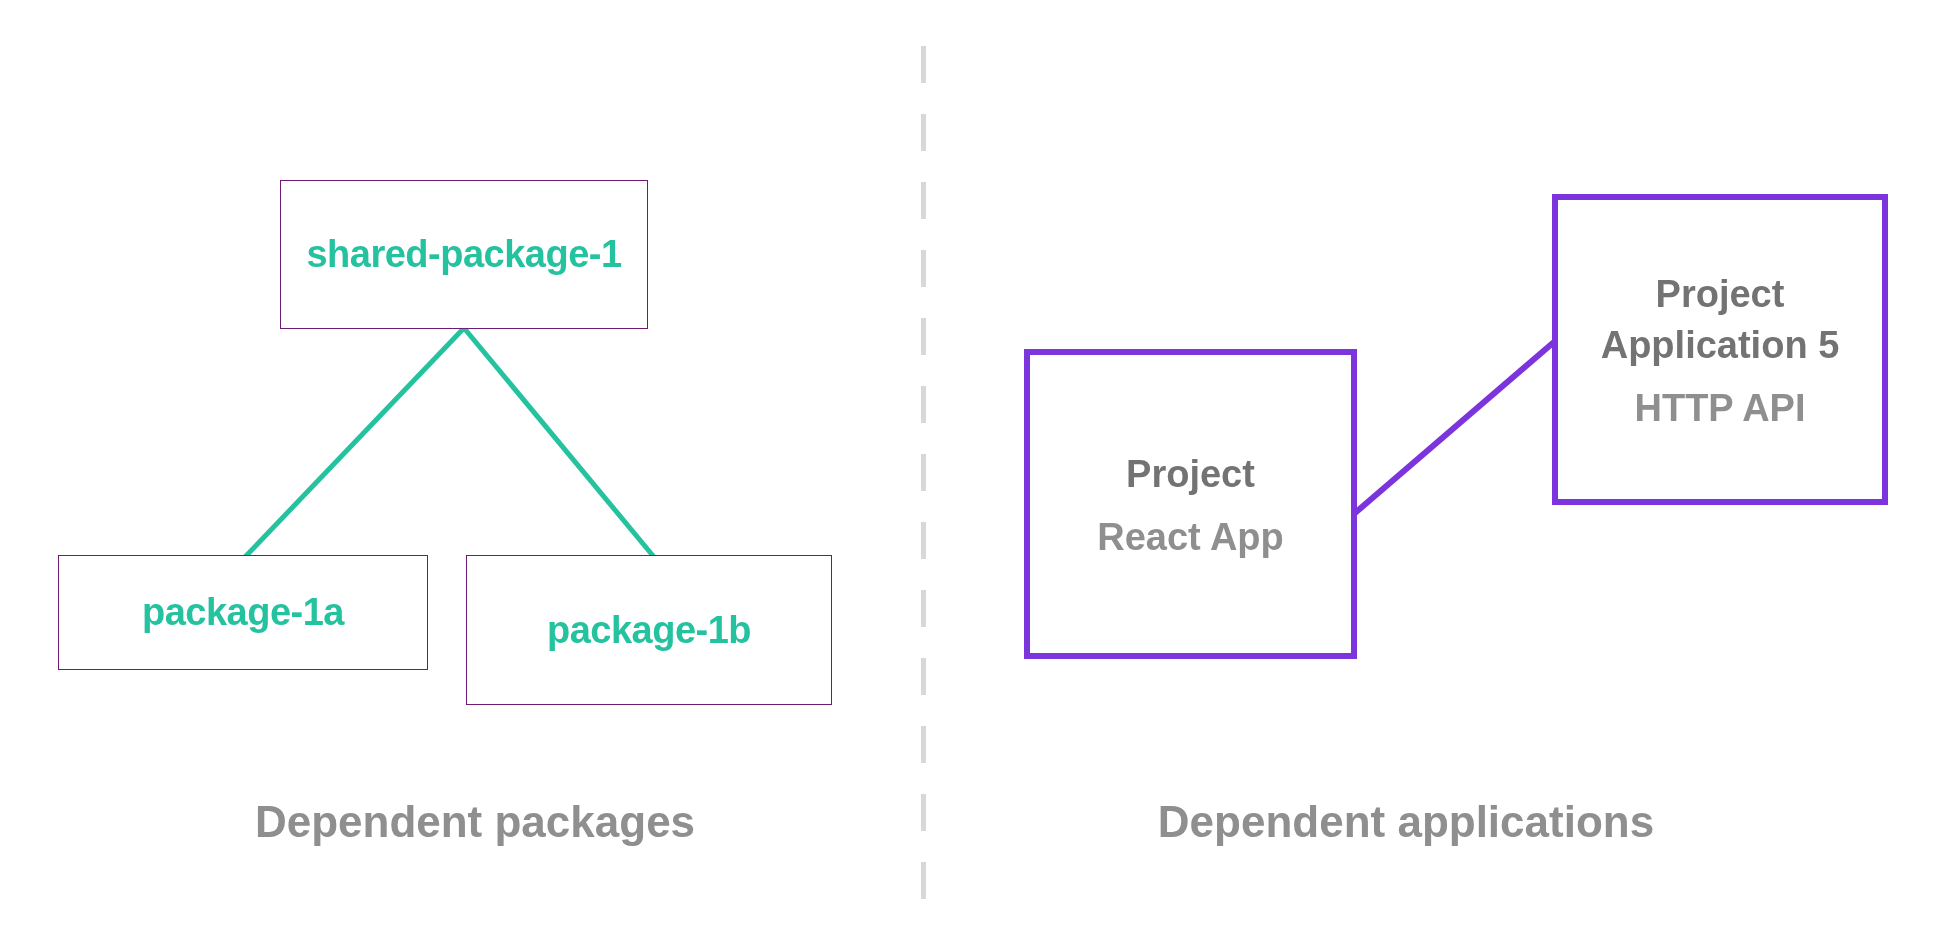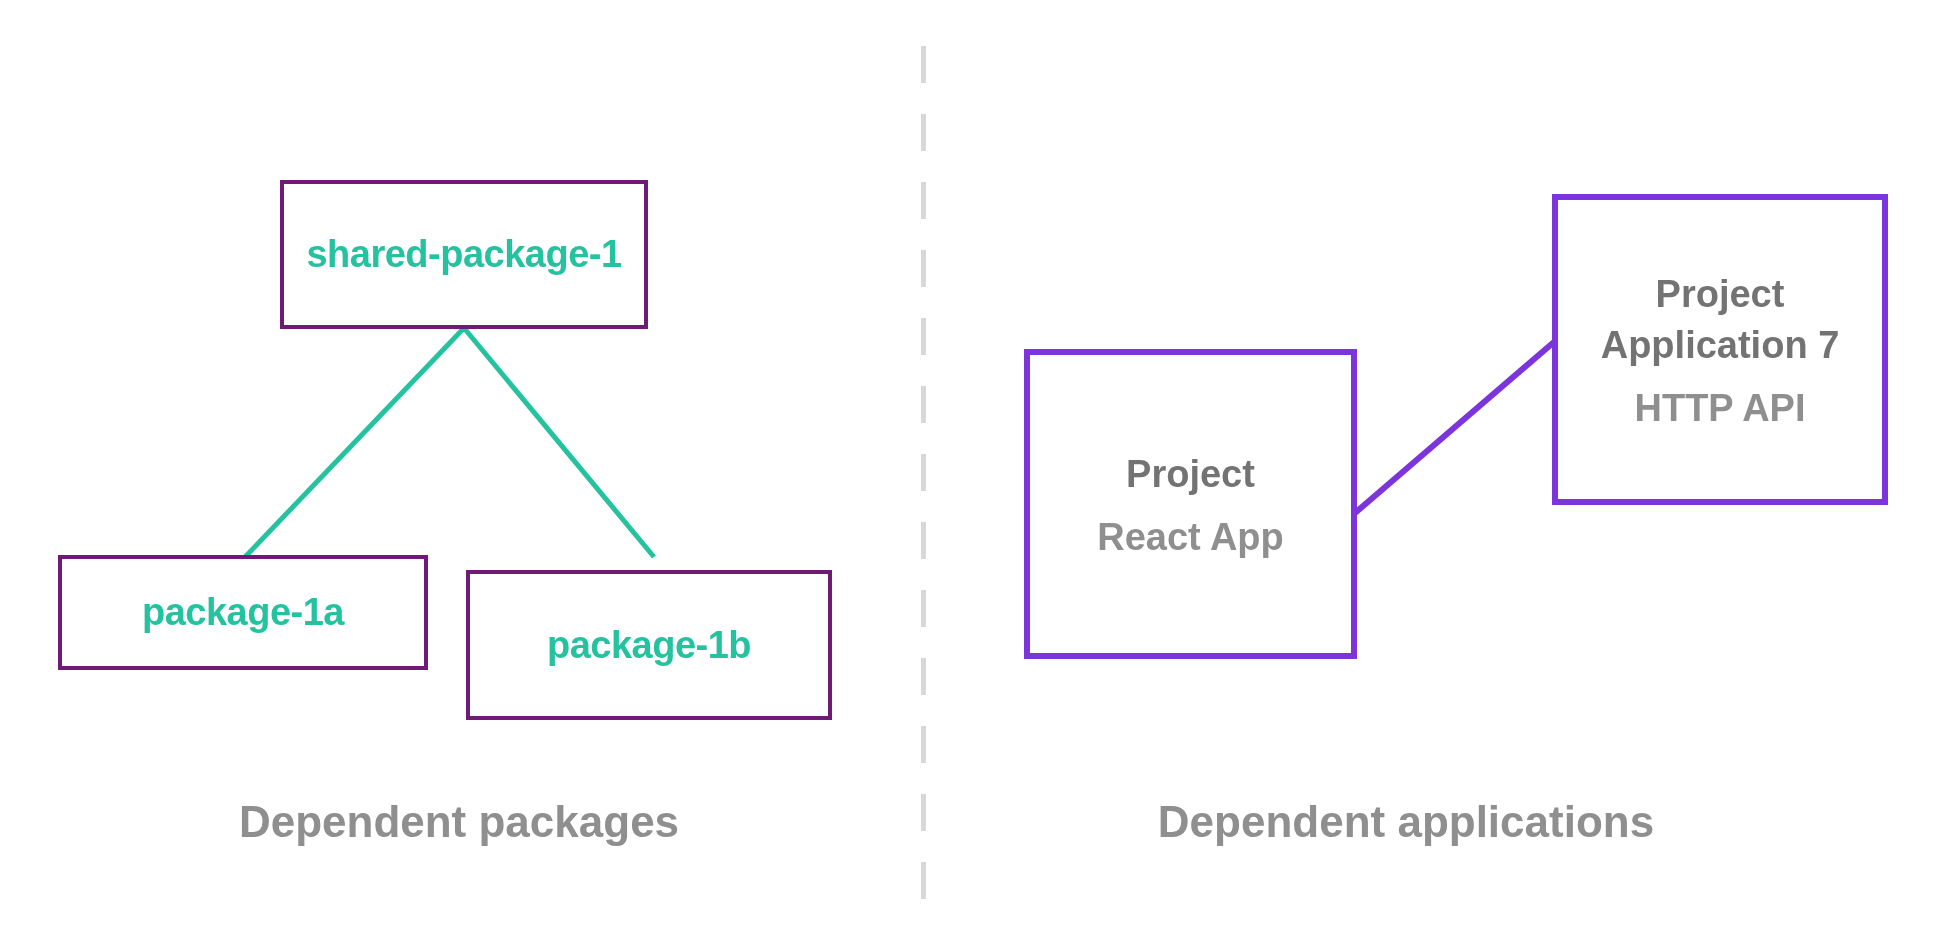--- a/index.html
+++ b/index.html
@@ -42,21 +42,21 @@
   .node {
     position: absolute;
     box-sizing: border-box;
     background: #ffffff;
     display: flex;
     flex-direction: column;
     align-items: center;
     justify-content: center;
     text-align: center;
   }
-  .node.teal   { border: 4px solid #701a75; }
+  .node.teal   { border: 1px solid #701a75; }
   .node.purple { border: 6px solid #7c35dc; }
 
   .pkg-label {
     color: #25c2a0;
     font-size: 38px;
     font-weight: bold;
     letter-spacing: -0.5px;
     white-space: nowrap;
   }
   .app-title {
@@ -69,34 +69,34 @@
   .app-subtitle {
     color: #8f8f8f;
     font-size: 38px;
     font-weight: bold;
     margin-top: 16px;
     white-space: nowrap;
   }
 
   #node-root  { left: 280px;  top: 180px; width: 368px; height: 149px; }
   #node-pkg1a { left: 58px;   top: 555px; width: 370px; height: 115px; }
-  #node-pkg1b { left: 466px;  top: 555px; width: 366px; height: 150px; margin-top: 15px; }
+  #node-pkg1b { left: 466px;  top: 555px; width: 366px; height: 150px; }
   #node-app1  { left: 1024px; top: 349px; width: 333px; height: 310px; }
   #node-app2  { left: 1552px; top: 194px; width: 336px; height: 311px; }
 
   .caption {
     position: absolute;
     top: 797px;
     font-size: 44px;
     font-weight: bold;
     color: #8f8f8f;
     text-align: center;
     white-space: nowrap;
   }
-  #caption-left  { left: 8px;   width: 902px;  }
+  #caption-left  { left: 0px;   width: 902px; padding-left: 24px;  }
   #caption-right { left: 936px; width: 940px;  }
 </style>
 </head>
 <body>
 
 <div class="canvas">
 
   <svg class="connectors" viewBox="0 0 1939 950" xmlns="http://www.w3.org/2000/svg">
     <line class="teal-line" x1="464" y1="328" x2="245" y2="557"></line>
     <line class="teal-line" x1="464" y1="328" x2="654" y2="557"></line>
@@ -122,20 +122,20 @@
   <div class="node purple" id="node-app1">
     <div class="app-title">
       <div>Project</div>
     </div>
     <div class="app-subtitle">React App</div>
   </div>
 
   <div class="node purple" id="node-app2">
     <div class="app-title">
       <div>Project</div>
-      <div>Application 7</div>
+      <div>Application 5</div>
     </div>
     <div class="app-subtitle">HTTP API</div>
   </div>
 
   <div class="caption" id="caption-right">Dependent applications</div>
 
 </div>
 
 </body></html>

